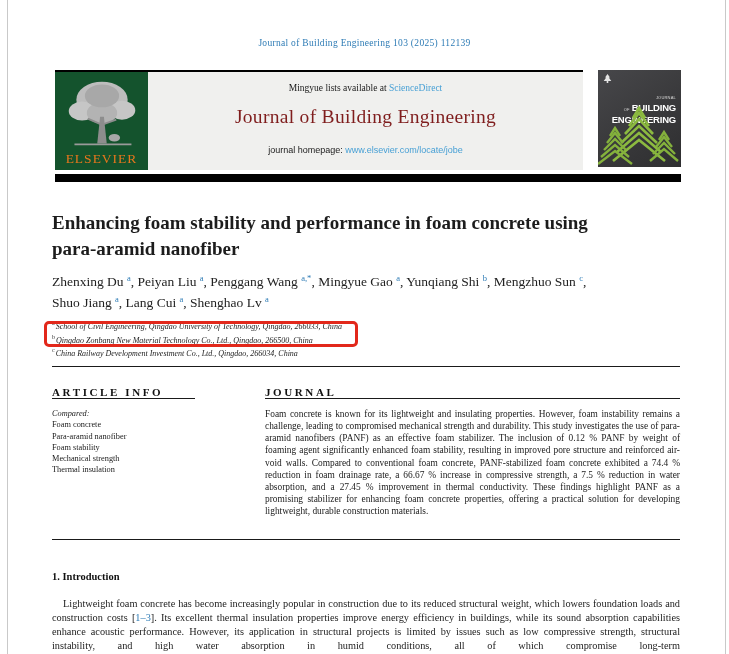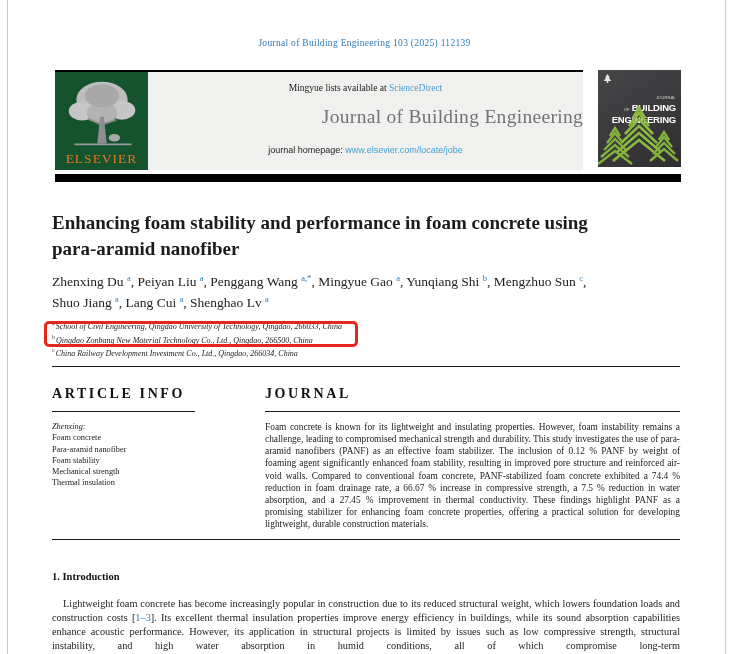--- a/index.html
+++ b/index.html
@@ -26,21 +26,21 @@
   .elsevier { width:93px; height:98px; background:#14532d; position:relative; text-align:center; padding-top:3px; }
   .els-word {
     position:absolute; bottom:3px; left:0; width:100%;
     font-size:13.5px; color:var(--elsevier-orange,#e8761c); letter-spacing:1px;
   }
   .graybox {
     flex:1; height:98px; background:#f0f0ee; text-align:center; padding-top:11px;
   }
   .contents-line { font-size:9.5px; color:#1a1a1a; }
   .sd { color:var(--light-blue,#48a0d5); text-decoration:none; cursor:pointer; }
-  .jtitle { font-size:19.5px; color:#737373; margin-top:13px; letter-spacing:.3px;text-align:right; }
+  .jtitle { font-size:19.5px; color:#7f1d1d; margin-top:13px; letter-spacing:.3px; }
   .homepage-line { font-family:"Liberation Sans", sans-serif; font-size:9px; color:#222; margin-top:17px; }
   .url { color:var(--light-blue,#48a0d5); text-decoration:none; cursor:pointer; }
   .cover {
     width:83px; height:97px; margin-left:15px; position:relative; cursor:pointer;
     background:linear-gradient(145deg,#47474a 0%, #39393b 55%, #2e2e30 100%);
     overflow:hidden;
   }
   .cover-emblem { position:absolute; top:4px; left:5px; }
   .cover-text {
     position:absolute; top:21px; left:5px; right:5px; color:#fff;
@@ -66,22 +66,22 @@
   }
 
   .rule { position:absolute; left:52px; width:628px; height:1px; background:#1a1a1a; }
   .rule-top { top:366px; }
   .rule-bottom { top:539px; }
 
   
   .info-col { position:absolute; left:52px; top:386px; width:143px; }
   .abs-col  { position:absolute; left:265px; top:386px; width:415px; }
   .colhead {
-    font-size:14px; font-weight:bold; letter-spacing:2.6px; color:#111;
-    padding-bottom:9px; border-bottom:1px solid #1a1a1a; margin-bottom:9px;
+    font-size:11px; font-weight:bold; letter-spacing:2.6px; color:#111;
+    padding-bottom:0; border-bottom:1px solid #1a1a1a; margin-bottom:9px;
   }
   .kw-label { font-size:8.3px; font-style:italic; line-height:11.3px; }
   .kw { font-size:8.3px; line-height:11.3px; }
   .abs-text { font-size:9.4px; line-height:12.15px; text-align:justify; color:#1b1b1b; }
 
   
   .intro-h { position:absolute; left:52px; top:571px; font-size:10.5px; font-weight:bold; color:#111; }
   .intro-p {
     position:absolute; left:52px; top:597px; width:628px;
     font-size:10.3px; line-height:14px; text-align:justify; text-align-last:justify;
@@ -169,21 +169,21 @@
     <div class="affil-line"><sup>a</sup><i>School of Civil Engineering, Qingdao University of Technology, Qingdao, 266033, China</i></div>
     <div class="affil-line"><sup>b</sup><i>Qingdao Zonbang New Material Technology Co., Ltd., Qingdao, 266500, China</i></div>
     <div class="affil-line"><sup>c</sup><i>China Railway Development Investment Co., Ltd., Qingdao, 266034, China</i></div>
   </div>
   <div class="redbox"></div>
 
   <div class="rule rule-top"></div>
 
   <div class="info-col">
     <div class="colhead">ARTICLE INFO</div>
-    <div class="kw-label">Zhenxing:</div>
+    <div class="kw-label">Compared:</div>
     <div class="kw">Foam concrete</div>
     <div class="kw">Para-aramid nanofiber</div>
     <div class="kw">Foam stability</div>
     <div class="kw">Mechanical strength</div>
     <div class="kw">Thermal insulation</div>
   </div>
 
   <div class="abs-col">
     <div class="colhead">JOURNAL</div>
     <p class="abs-text">Foam concrete is known for its lightweight and insulating properties. However, foam instability remains a challenge, leading to compromised mechanical strength and durability. This study investigates the use of para-aramid nanofibers (PANF) as an effective foam stabilizer. The inclusion of 0.12 % PANF by weight of foaming agent significantly enhanced foam stability, resulting in improved pore structure and reinforced air-void walls. Compared to conventional foam concrete, PANF-stabilized foam concrete exhibited a 74.4 % reduction in foam drainage rate, a 66.67 % increase in compressive strength, a 7.5 % reduction in water absorption, and a 27.45 % improvement in thermal conductivity. These findings highlight PANF as a promising stabilizer for enhancing foam concrete properties, offering a practical solution for developing lightweight, durable construction materials.</p>

